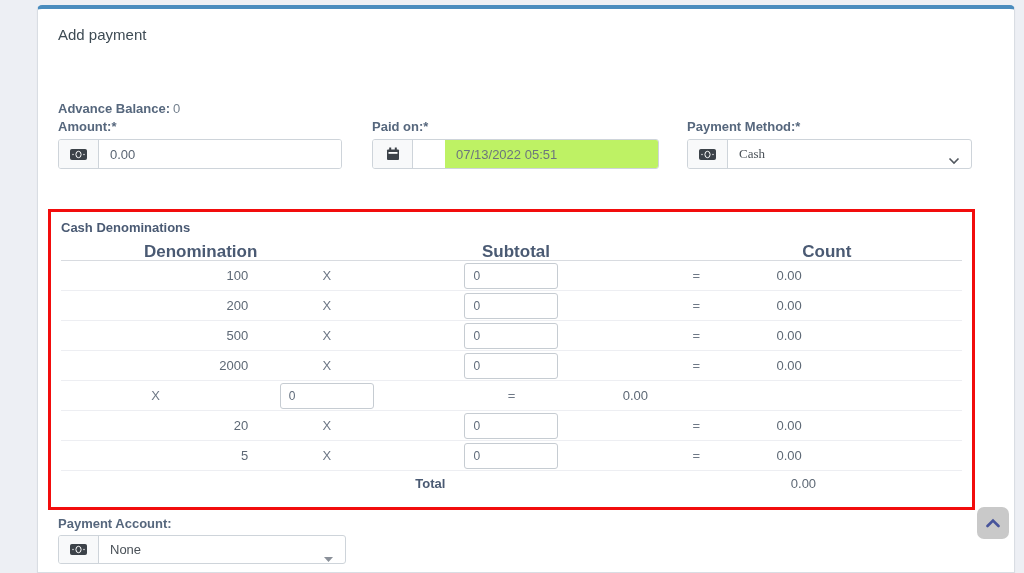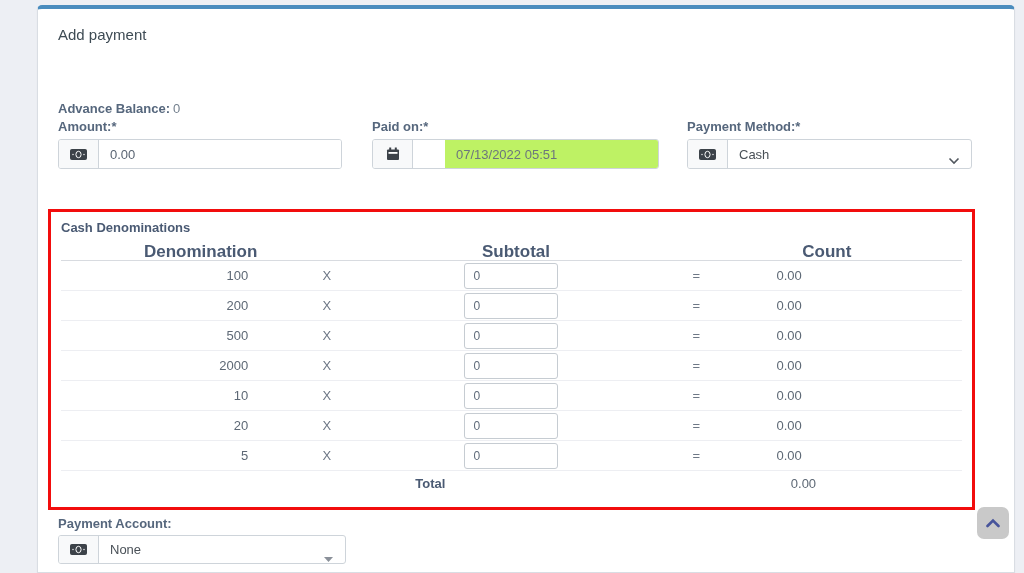--- a/index.html
+++ b/index.html
@@ -104,21 +104,21 @@
 
   .scroll-top {
     position:absolute; left:939px; top:498px; width:32px; height:32px;
     background:#c9c9c9; border:none; border-radius:7px;
     display:flex; align-items:center; justify-content:center;
     cursor:pointer;
   }
 
   .pos-amount { left:20px;  width:284px; }
   .pos-paid   { left:334px; width:287px; }
-  .pos-method { left:649px; width:285px; }
+  .pos-method { left:649px; width:285px;font-family:Liberation Serif, serif; }
   .lbl-amount { left:20px; }
   .lbl-paid   { left:334px; }
   .lbl-method { left:649px; }
 </style>
 </head>
 <body>
 
 <div class="card">
 
   <div class="page-title">Add payment</div>
@@ -209,21 +209,20 @@
         <div class="denom-row">
     <div class="c-denom">2000</div>
     <div class="c-x">X</div>
     <div class="c-count">
       <input class="count-input" value="0" style="">
     </div>
     <div class="c-eq">=</div>
     <div class="c-sub">0.00</div>
   </div>
         <div class="denom-row">
-    <div class="c-denom">10</div>
     <div class="c-x">X</div>
     <div class="c-count">
       <input class="count-input" value="0" style="">
     </div>
     <div class="c-eq">=</div>
     <div class="c-sub">0.00</div>
   </div>
         <div class="denom-row">
     <div class="c-denom">20</div>
     <div class="c-x">X</div>

